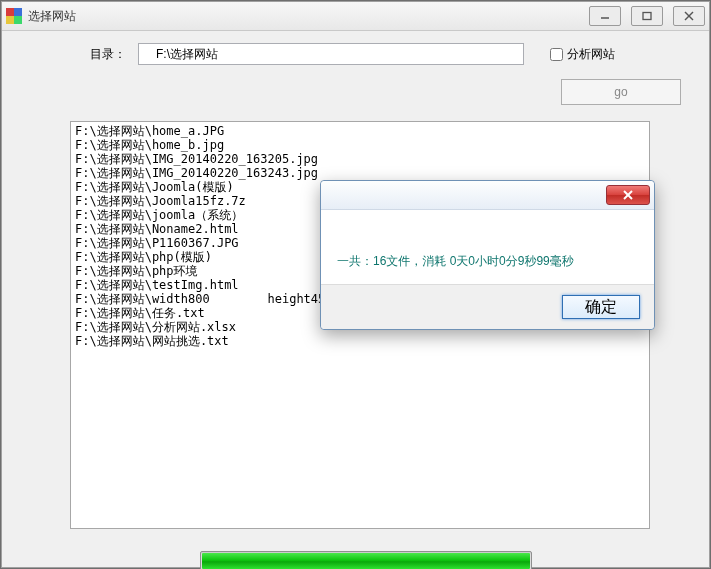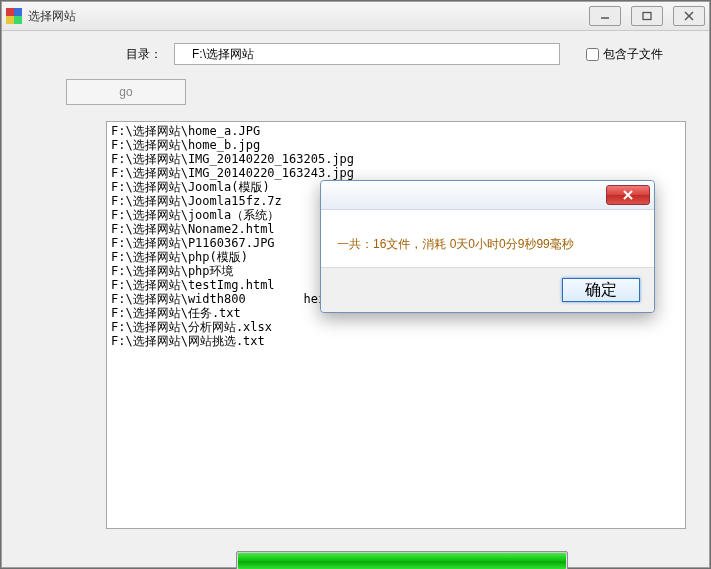--- a/index.html
+++ b/index.html
@@ -53,21 +53,20 @@
     justify-content: center;
     font-family: "Segoe UI Symbol", sans-serif;
     font-size: 10px;
     color: #555;
   }
   .client {
     position: relative;
     padding: 10px 28px 10px 28px;
     height: calc(100% - 28px);
     box-sizing: border-box;
-    margin-left: 36px;
   }
   .path-row {
     display: flex;
     align-items: center;
     margin: 2px 0 14px 0;
     padding-left: 60px;
   }
   .path-label {
     margin-right: 12px;
     color: #000;
@@ -86,21 +85,21 @@
     margin-left: 22px;
     display: flex;
     align-items: center;
   }
   .chk-wrap input {
     margin-right: 4px;
     width: 13px; height:13px;
   }
   .go-row {
     display:flex;
-    justify-content:flex-start;
+    justify-content:flex-end;
     margin-bottom: 16px;
   }
   .go-btn {
     width: 120px;
     height: 26px;
     border: 1px solid #adadad;
     background: #f5f5f5;
     color: #888;
     font-size: 12px;
     font-family: inherit;
@@ -176,23 +175,23 @@
     height: 18px;
     border: 1px solid #963037;
     border-radius: 3px;
     background: linear-gradient(#f07a77, #d9443f 48%, #c22d27 52%, #dd524c);
     display:flex;
     align-items:center;
     justify-content:center;
   }
   .dlg-close svg { display:block; }
   .dlg-body {
-    padding: 26px 16px 14px 16px;
-    font-size: 12px;
-    color:#a16207;
+    padding: 43px 16px 14px 16px;
+    font-size: 12px;
+    color:#0f766e;
   }
   .dlg-footer {
     background: #f0f0f0;
     border-top: 1px solid #dcdcdc;
     padding: 10px 14px;
     display:flex;
     justify-content:flex-end;
     border-radius: 0 0 4px 4px;
   }
   .ok-btn {
@@ -242,21 +241,21 @@
     </div>
   </div>
 
   <div class="client">
 
     <div class="path-row">
       <span class="path-label">目录：</span>
       <input class="path-input" type="text" value="F:\选择网站" style="">
       <label class="chk-wrap">
         <input type="checkbox" style="">
-        <span>包含子文件</span>
+        <span>分析网站</span>
       </label>
     </div>
 
     <div class="go-row">
       <button class="go-btn">go</button>
     </div>
 
     <div class="listbox" id="file-list">F:\选择网站\home_a.JPG
 F:\选择网站\home_b.jpg
 F:\选择网站\IMG_20140220_163205.jpg

